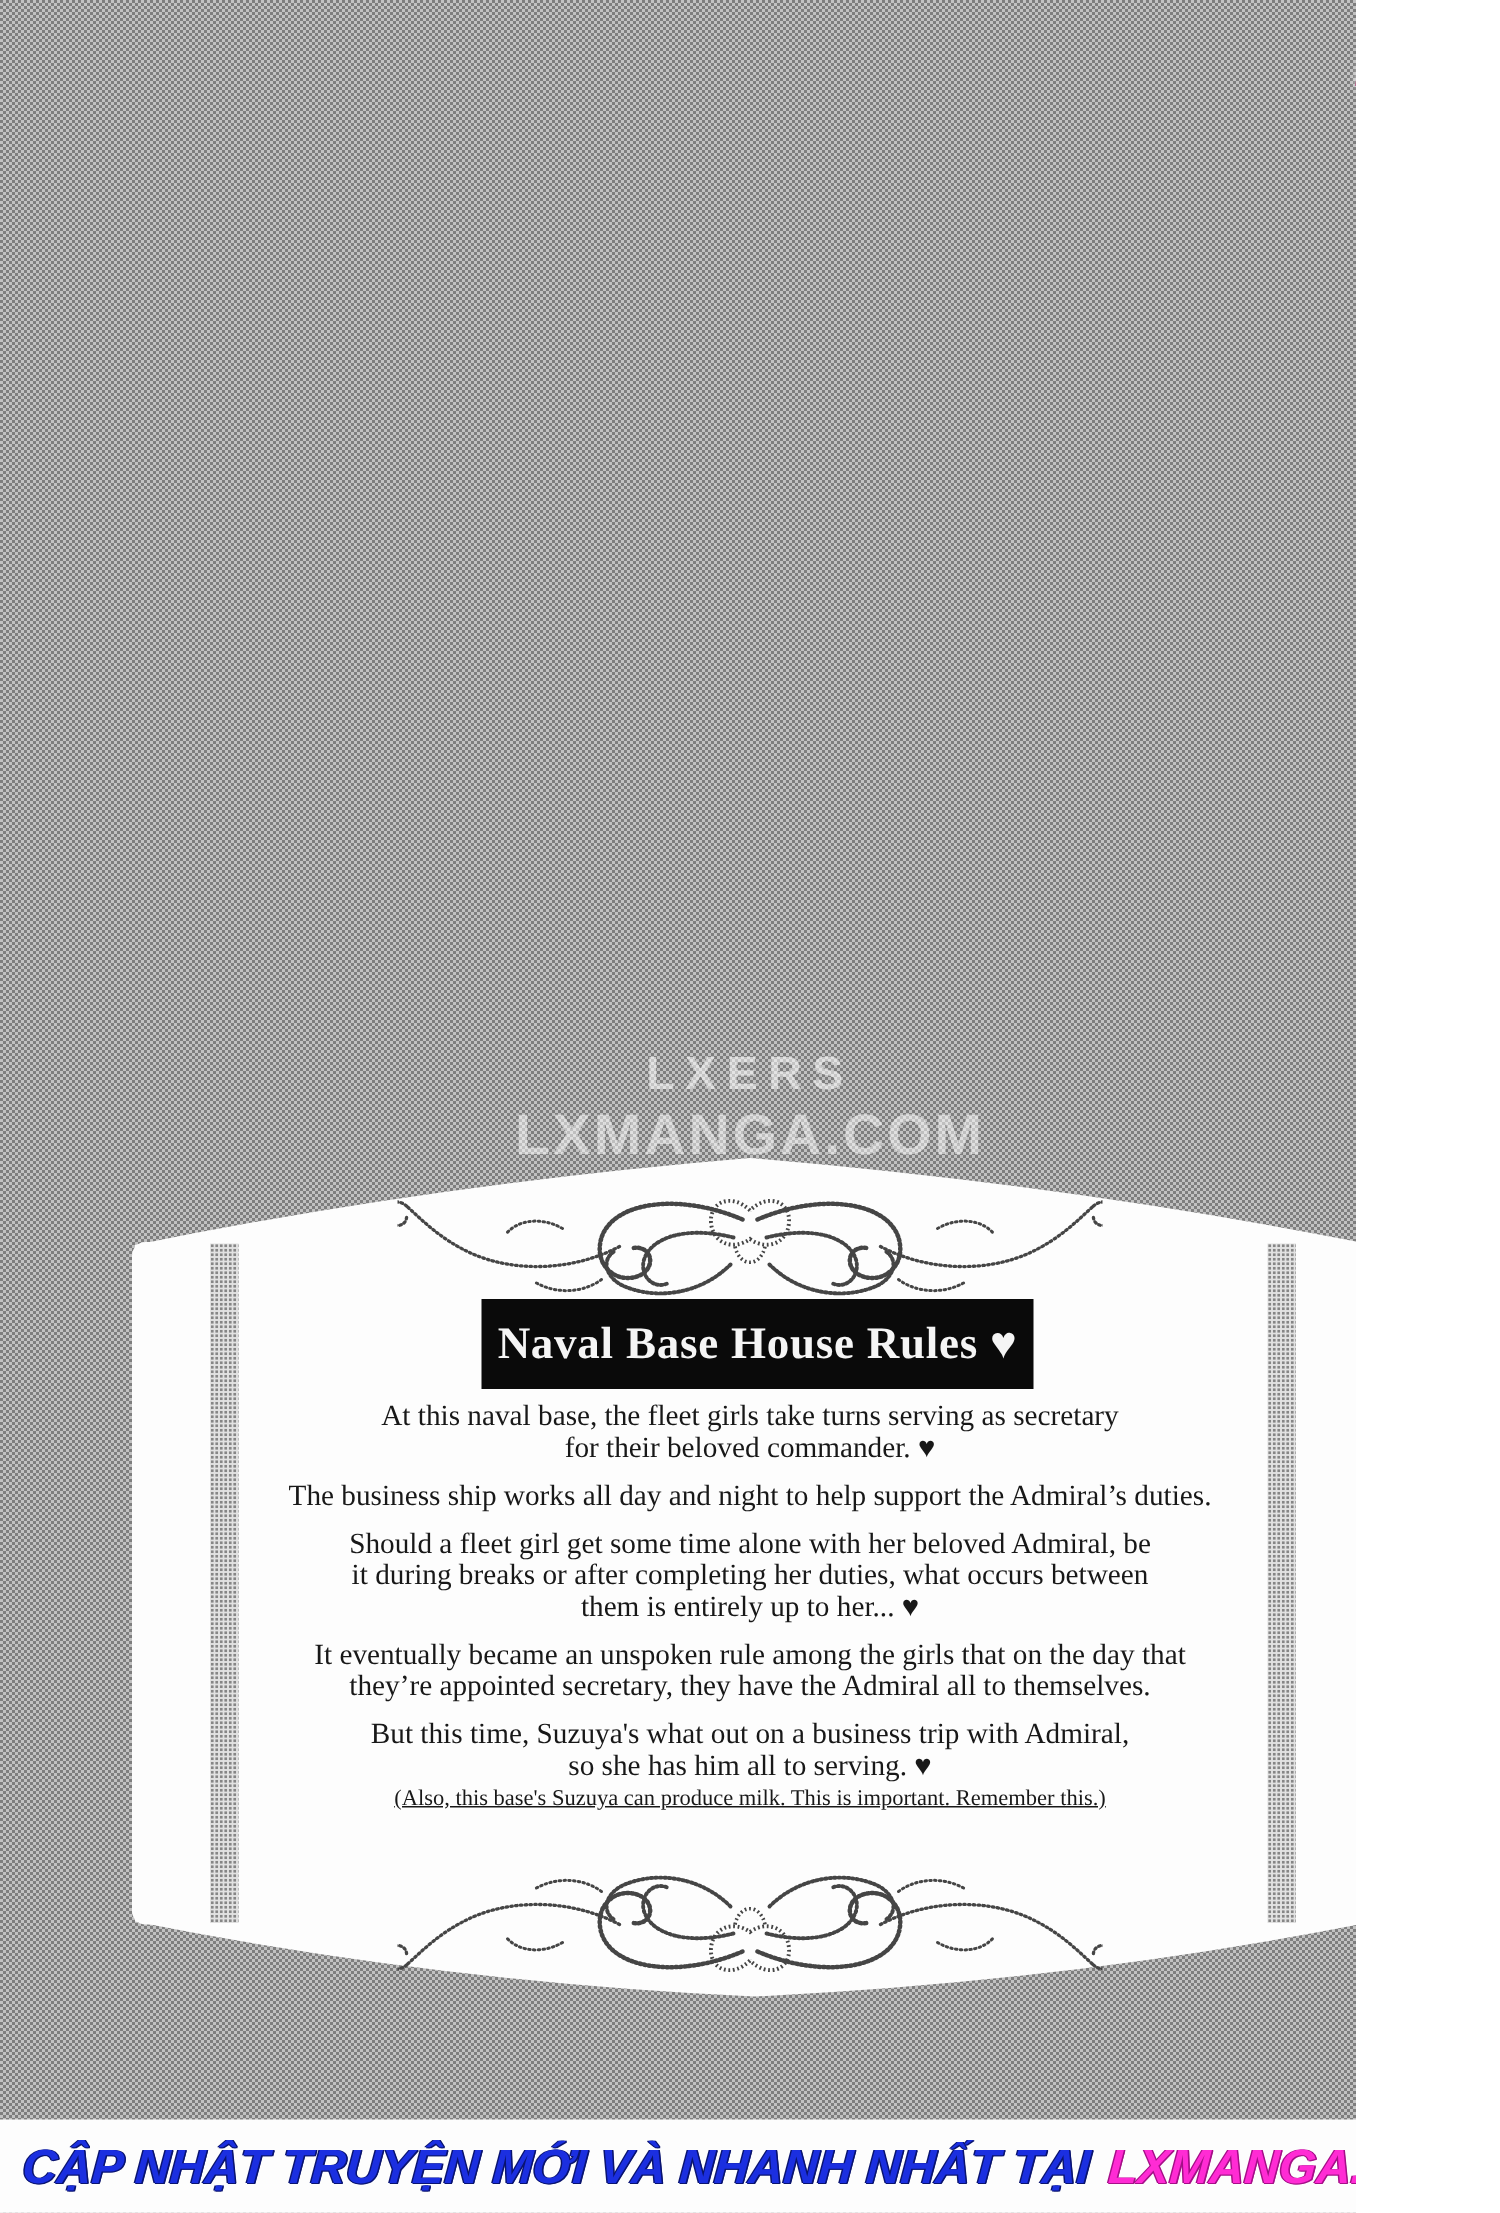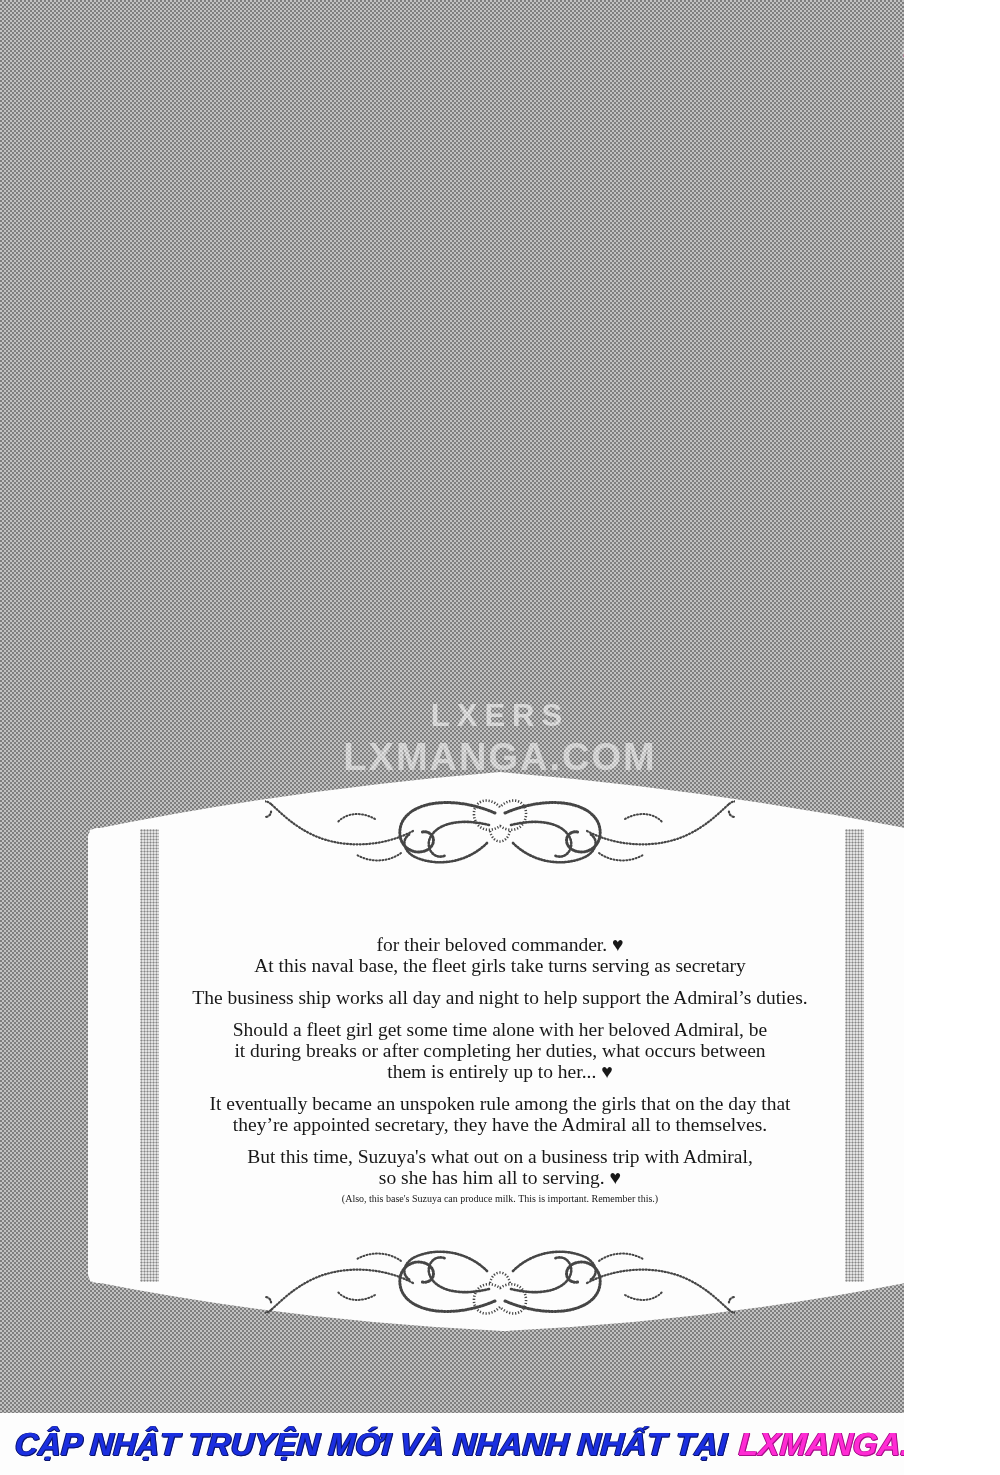--- a/index.html
+++ b/index.html
@@ -64,21 +64,21 @@
     color:#f5f5f5;font-weight:700;font-size:30px;letter-spacing:.5px;
     font-family:"Liberation Serif", serif;white-space:nowrap;
   }
 
   .body-text{
     position:absolute;left:170px;top:934px;width:660px;
     text-align:center;color:#181818;
   }
   .body-text p{margin:0 0 11px 0;font-size:19.5px;line-height:21px;}
   .body-text .line{display:block;}
-  .note{font-size:10px;line-height:18px;margin-top:2px;color:#181818;}
+  .note{font-size:15px;line-height:18px;margin-top:2px;color:#181818;text-decoration:underline;}
 
   
   .footer{
     position:absolute;left:0;top:1413px;width:1000px;height:62px;
     background:#fdfdfd;display:flex;align-items:center;justify-content:center;
     font-family:"Liberation Sans", sans-serif;font-weight:800;font-style:italic;
     font-size:32px;white-space:nowrap;letter-spacing:0px;
   }
   .footer .vi{
     color:#1b2fe0;
@@ -132,25 +132,28 @@
     <path fill="none" stroke="#454545" stroke-width="2.4" stroke-dasharray="1.2 1.8" d="M225,42 C228,56 242,56 245,42"></path>
   </svg>
 
   <svg class="orn orn-bottom" viewBox="0 0 470 92">
     <use href="#ornhalf"></use>
     <use href="#ornhalf" transform="matrix(-1,0,0,1,470,0)"></use>
     <path fill="none" stroke="#454545" stroke-width="2.6" stroke-dasharray="1.2 1.8" d="M235,18 C223,6 208,12 209,26 C210,40 224,45 235,37 C246,45 260,40 261,26 C262,12 247,6 235,18"></path>
     <path fill="none" stroke="#454545" stroke-width="2.4" stroke-dasharray="1.2 1.8" d="M225,42 C228,56 242,56 245,42"></path>
   </svg>
 
+  <div class="titlebar">
+    <span class="title">Naval Base House Rules ♥</span>
+  </div>
 
   <div class="body-text">
     <p>
+      <span class="line">At this naval base, the fleet girls take turns serving as secretary</span>
       <span class="line">for their beloved commander. ♥</span>
-      <span class="line">At this naval base, the fleet girls take turns serving as secretary</span>
     </p>
     <p>
       <span class="line">The business ship works all day and night to help support the Admiral’s duties.</span>
     </p>
     <p>
       <span class="line">Should a fleet girl get some time alone with her beloved Admiral, be</span>
       <span class="line">it during breaks or after completing her duties, what occurs between</span>
       <span class="line">them is entirely up to her... ♥</span>
     </p>
     <p>

